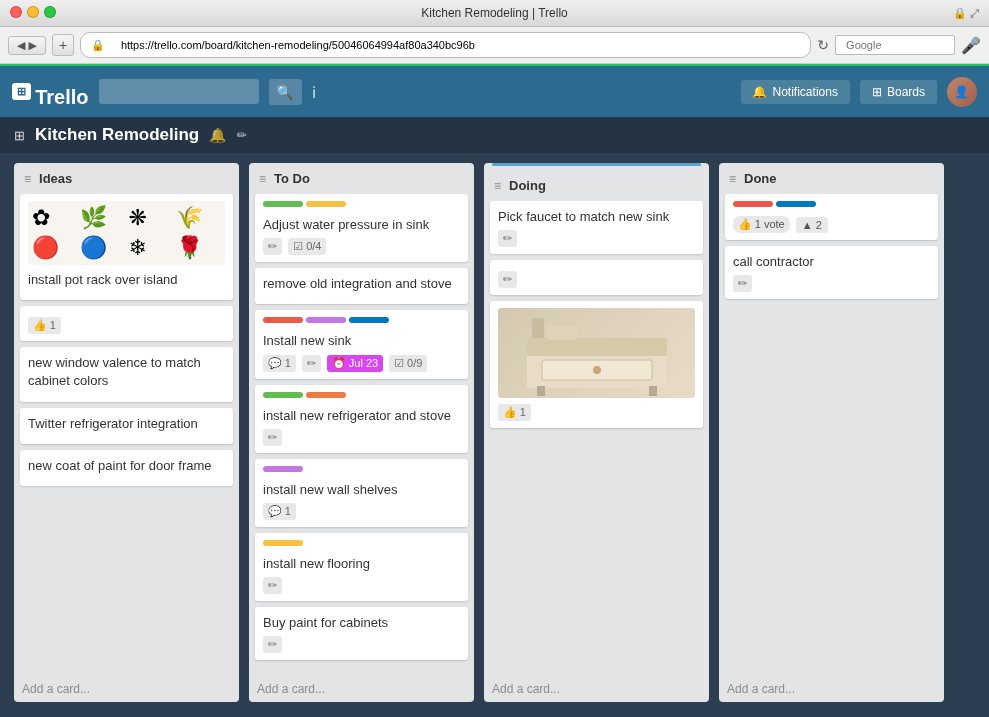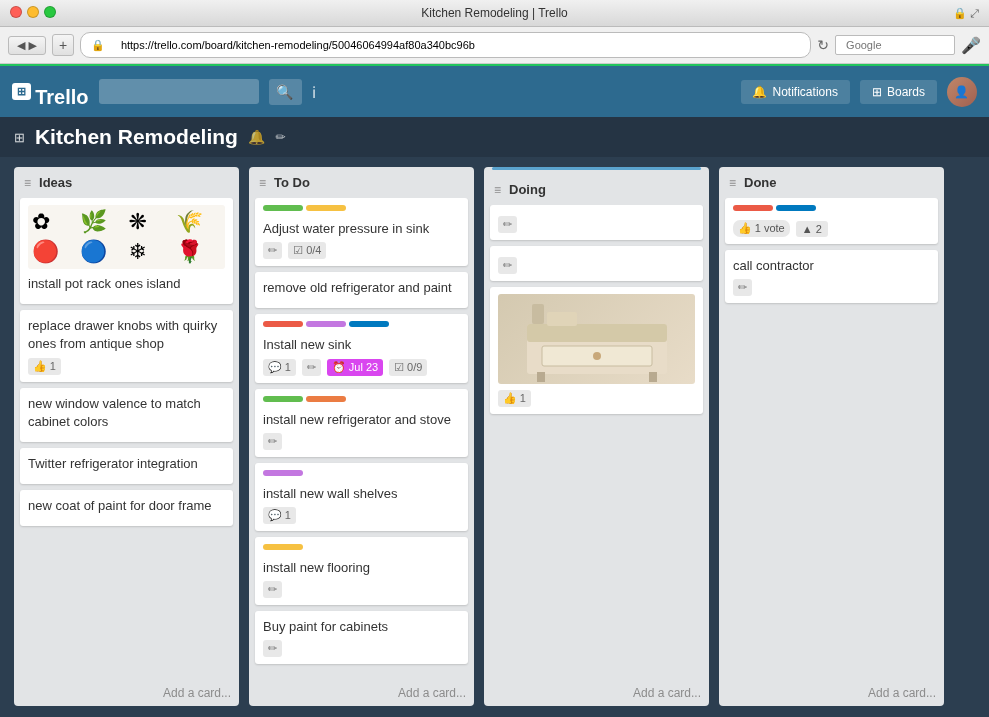--- a/index.html
+++ b/index.html
@@ -30,33 +30,33 @@
     .header-search::placeholder { color: rgba(255,255,255,0.7); }
     .search-icon-btn { background: rgba(255,255,255,0.2); border: none; border-radius: 3px; padding: 5px 8px; color: white; cursor: pointer; font-size: 14px; }
     .info-btn { background: none; border: none; color: rgba(255,255,255,0.8); cursor: pointer; font-size: 16px; }
     .header-spacer { flex: 1; }
     .notif-btn { background: rgba(255,255,255,0.15); border: none; border-radius: 3px; padding: 5px 12px; color: white; cursor: pointer; font-size: 12px; display: flex; align-items: center; gap: 5px; }
     .boards-btn { background: rgba(255,255,255,0.15); border: none; border-radius: 3px; padding: 5px 12px; color: white; cursor: pointer; font-size: 12px; display: flex; align-items: center; gap: 5px; }
     .avatar { width: 30px; height: 30px; border-radius: 50%; background: #c0876a; overflow: hidden; cursor: pointer; }
 
     
     .board-header { background: rgba(0,0,0,0.15); padding: 8px 14px; display: flex; align-items: center; gap: 10px; }
-    .board-title { color: white; font-size: 21px; font-weight: bold; }
+    .board-title { color: white; font-size: 17px; font-weight: bold; }
     .board-bell { color: rgba(255,255,255,0.7); font-size: 14px; cursor: pointer; }
     .board-edit { color: rgba(255,255,255,0.7); font-size: 12px; cursor: pointer; }
 
     
     .board-content { padding: 10px 14px; display: flex; gap: 10px; overflow-x: auto; height: calc(717px - 158px); }
 
     
     .list { background: #e2e4e6; border-radius: 4px; width: 225px; min-width: 225px; display: flex; flex-direction: column; max-height: 100%; }
     .list-header { padding: 8px 10px; display: flex; align-items: center; gap: 6px; font-weight: bold; font-size: 13px; color: #333; }
     .list-color-bar { height: 3px; border-radius: 2px; margin: 0 8px 4px; }
     .list-cards { padding: 0 6px 6px; overflow-y: auto; flex: 1; }
-    .list-add { padding: 6px 8px; color: #8c8c8c; font-size: 12px; cursor: pointer; text-align: right; }
+    .list-add { padding: 6px 8px; color: #8c8c8c; font-size: 12px; cursor: pointer; }
 
     
     .card { background: white; border-radius: 3px; padding: 7px 8px; margin-bottom: 6px; box-shadow: 0 1px 2px rgba(0,0,0,0.15); cursor: pointer; position: relative; }
     .card-title { font-size: 13px; color: #333; line-height: 1.4; margin-bottom: 4px; }
     .card-meta { display: flex; align-items: center; gap: 6px; flex-wrap: wrap; margin-top: 4px; }
     .card-badge { display: flex; align-items: center; gap: 3px; font-size: 11px; color: #666; background: #e8e8e8; border-radius: 3px; padding: 2px 5px; }
     .card-badge.due { background: #d946ef; color: white; }
 
     .label-bar { height: 6px; border-radius: 3px; width: 40px; margin-bottom: 4px; }
 
@@ -150,25 +150,24 @@
         <div class="knobs-grid">
           <span style="font-size:22px;">✿</span>
           <span style="font-size:22px;">🌿</span>
           <span style="font-size:22px;">❋</span>
           <span style="font-size:22px;">🌾</span>
           <span style="font-size:22px;">🔴</span>
           <span style="font-size:22px;">🔵</span>
           <span style="font-size:22px;">❄</span>
           <span style="font-size:22px;">🌹</span>
         </div>
-        <div class="card-title">install pot rack ones island</div>
-      </div>
-
-      <div class="card">
-        <div class="card-title">replace drawer knobs with quirky ones from antique shop</div>
+        <div class="card-title">install pot rack over island</div>
+      </div>
+
+      <div class="card">
         <div class="card-meta">
           <span class="card-badge">👍 1</span>
         </div>
       </div>
 
       <div class="card">
         <div class="card-title">new window valence to match cabinet colors</div>
       </div>
 
       <div class="card">
@@ -196,21 +195,21 @@
           <div class="label-bar label-yellow"></div>
         </div>
         <div class="card-title">Adjust water pressure in sink</div>
         <div class="card-meta">
           <span class="card-badge">✏</span>
           <span class="card-badge">☑ 0/4</span>
         </div>
       </div>
 
       <div class="card">
-        <div class="card-title">remove old refrigerator and paint</div>
+        <div class="card-title">remove old integration and stove</div>
       </div>
 
       <div class="card">
         <div class="card-labels">
           <div class="label-bar label-red"></div>
           <div class="label-bar label-purple"></div>
           <div class="label-bar label-blue"></div>
         </div>
         <div class="card-title">Install new sink</div>
         <div class="card-meta">
@@ -265,20 +264,21 @@
 
   <div class="list doing-list">
     <div class="list-color-bar"></div>
     <div class="list-header">
       <span class="list-handle">≡</span>
       <span>Doing</span>
     </div>
     <div class="list-cards">
 
       <div class="card">
+        <div class="card-title">Pick faucet to match new sink</div>
         <div class="card-meta">
           <span class="card-badge">✏</span>
         </div>
       </div>
 
       <div class="card">
         <div class="card-meta">
           <span class="card-badge">✏</span>
         </div>
       </div>

